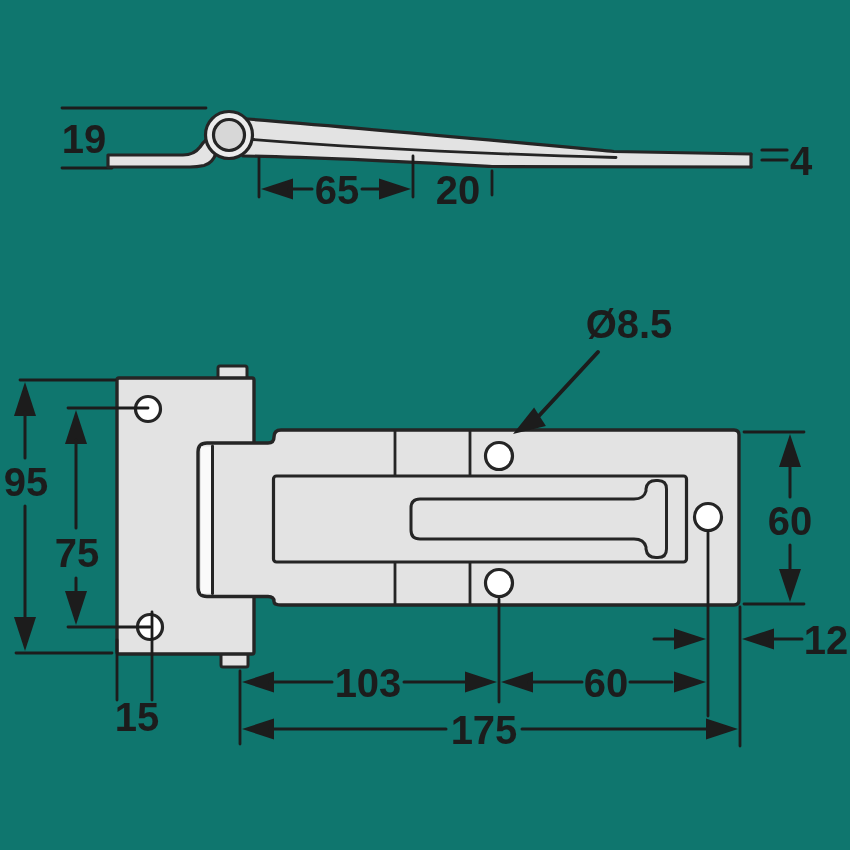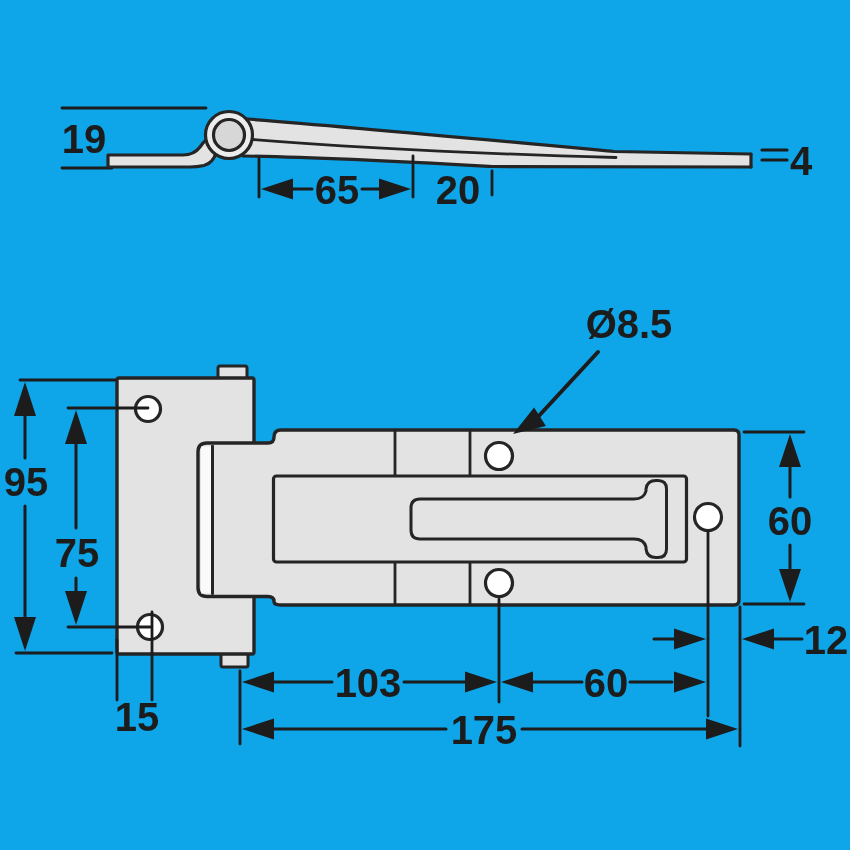--- a/index.html
+++ b/index.html
@@ -1,16 +1,16 @@
 <!DOCTYPE html>
 <html><head>
 <meta charset="utf-8">
 <style>
   html,body{margin:0;padding:0;background:#ffffff;}
-  .canvas{position:relative;width:850px;height:850px;background:#0ea5e9;overflow:hidden;}
+  .canvas{position:relative;width:850px;height:850px;background:#0f766e;overflow:hidden;}
   svg{display:block;}
   text.dim{
     font-family:"Liberation Sans", sans-serif;
     font-weight:700;
     font-size:40px;
     fill:#1c1c1c;
   }
 </style>
 </head>
 <body>

